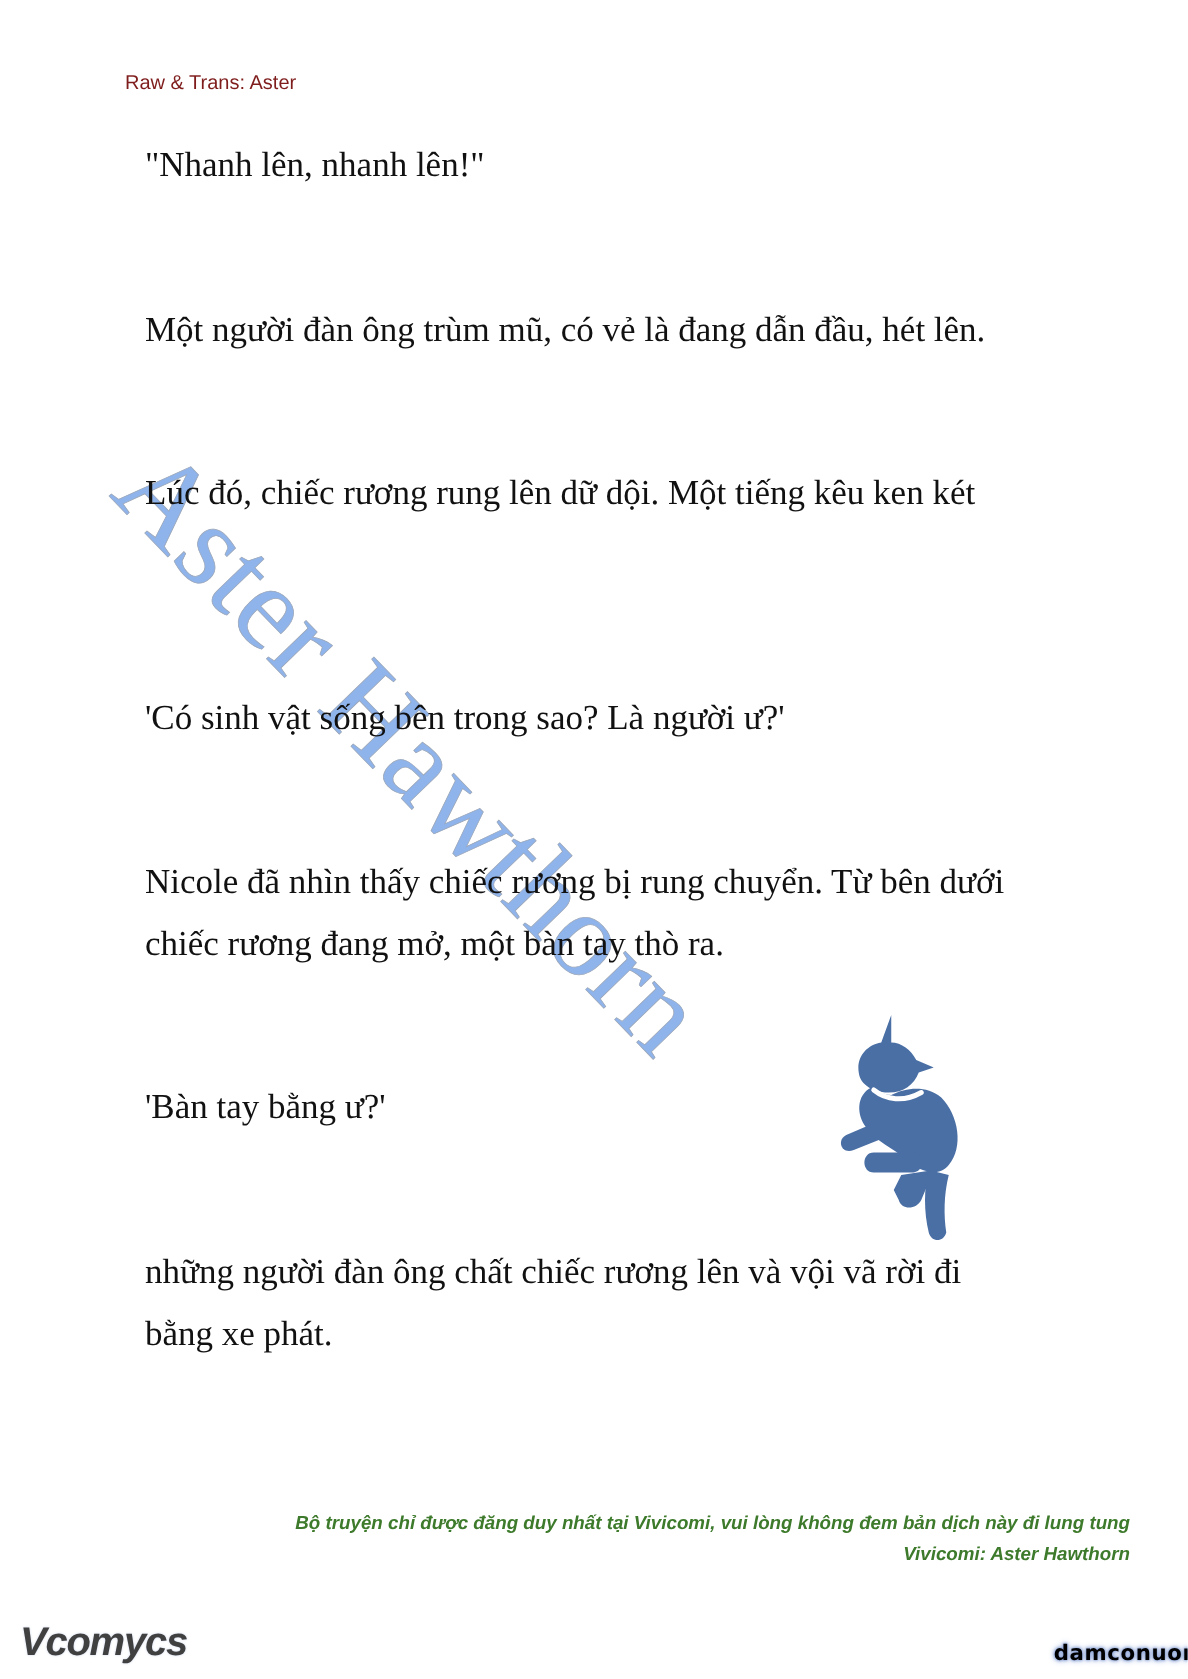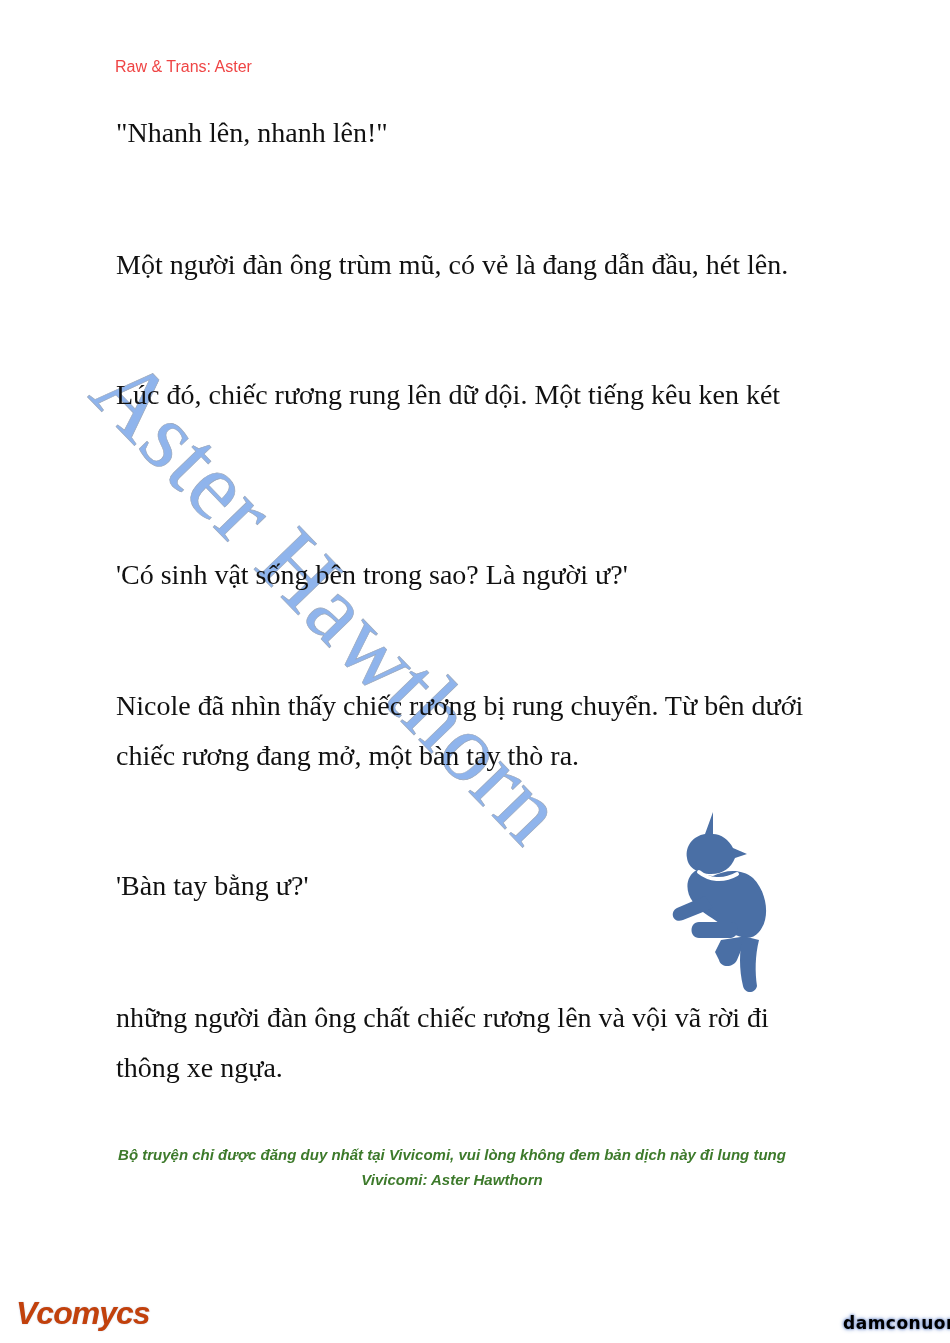--- a/index.html
+++ b/index.html
@@ -2,46 +2,46 @@
 <html><head>
 <meta charset="utf-8">
 <style>
   html, body { margin: 0; padding: 0; }
   body {
     width: 950px; height: 1343px; background: #ffffff;
     position: relative; overflow: hidden;
     font-family: "Liberation Serif", serif;
   }
   .header {
-    position: absolute; left: 115px; top: 58px;
-    font-family: "Liberation Sans", sans-serif; font-size: 16px; color: #ef4444;
+    position: absolute; left: 100px; top: 58px;
+    font-family: "Liberation Sans", sans-serif; font-size: 16px; color: #7f1d1d;
   }
   .watermark {
     position: absolute; left: 95px; top: 575px;
     transform: rotate(46deg); transform-origin: 0 0;
     font-family: "Liberation Serif", serif; font-size: 96px;
     color: #8fb4ec; -webkit-text-stroke: 0.6px #9aa6b8;
     white-space: nowrap; z-index: 0; letter-spacing: 1px;
   }
   .watermark { left: 150px; top: 335px; }
   .para {
     position: absolute; left: 116px; width: 740px;
     font-size: 28px; line-height: 50px; color: #111; z-index: 1;
   }
   .cat { position: absolute; left: 655px; top: 810px; width: 125px; height: 185px; z-index: 1; }
   .footer {
-    position: absolute; left: 0; width: 904px; top: 1142px;
-    text-align: center; font-family: "Liberation Sans", sans-serif;
+    position: absolute; left: 0; width: 904px; top: 1206px;
+    text-align: right; font-family: "Liberation Sans", sans-serif;
     font-style: italic; font-weight: bold; font-size: 15px; line-height: 25px;
     color: #3d7a2b;
   }
   .logo-vcomycs {
     position: absolute; left: 16px; top: 1295px;
     font-family: "Liberation Sans", sans-serif; font-style: italic; font-weight: bold;
-    font-size: 32px; color: #c2410c; letter-spacing: -1px;
+    font-size: 32px; color: #404040; letter-spacing: -1px;
     text-shadow: 0 0 2px #c8d2e6;
   }
   .logo-damconuong {
     position: absolute; left: 843px; top: 1313px;
     font-family: "DejaVu Sans", sans-serif; font-weight: bold; font-size: 17px;
     color: #000000; letter-spacing: 0.5px;
     text-shadow: 0 0 3px #8fa6d8, 0 0 5px #8fa6d8, 0 0 2px #6e8ac8;
   }
 </style>
 </head>
@@ -71,21 +71,21 @@
   <div>Nicole đã nhìn thấy chiếc rương bị rung chuyển. Từ bên dưới</div>
   <div>chiếc rương đang mở, một bàn tay thò ra.</div>
 </div>
 
 <div class="para" style="top:861px;">
   <div>'Bàn tay bằng ư?'</div>
 </div>
 
 <div class="para" style="top:993px;">
   <div>những người đàn ông chất chiếc rương lên và vội vã rời đi</div>
-  <div>thông xe ngựa.</div>
+  <div>bằng xe phát.</div>
 </div>
 
 <svg class="cat" viewBox="0 0 125 185" xmlns="http://www.w3.org/2000/svg">
   <g fill="#4a6fa5">
 
     <path d="M58 2 L50 24 C38 26 30 36 32 48 C33 58 44 64 56 64 C68 64 76 58 80 48 L92 44 L78 38 C74 30 66 24 58 24 Z"></path>
 
     <path d="M42 60 C30 66 30 82 38 92 C46 104 60 108 70 118 C82 128 96 132 104 122 C116 108 112 82 98 68 C86 58 70 60 58 66 C52 66 46 62 42 60 Z"></path>
 
     <path d="M50 86 L22 98 C14 102 18 114 28 110 L58 98 Z"></path>

